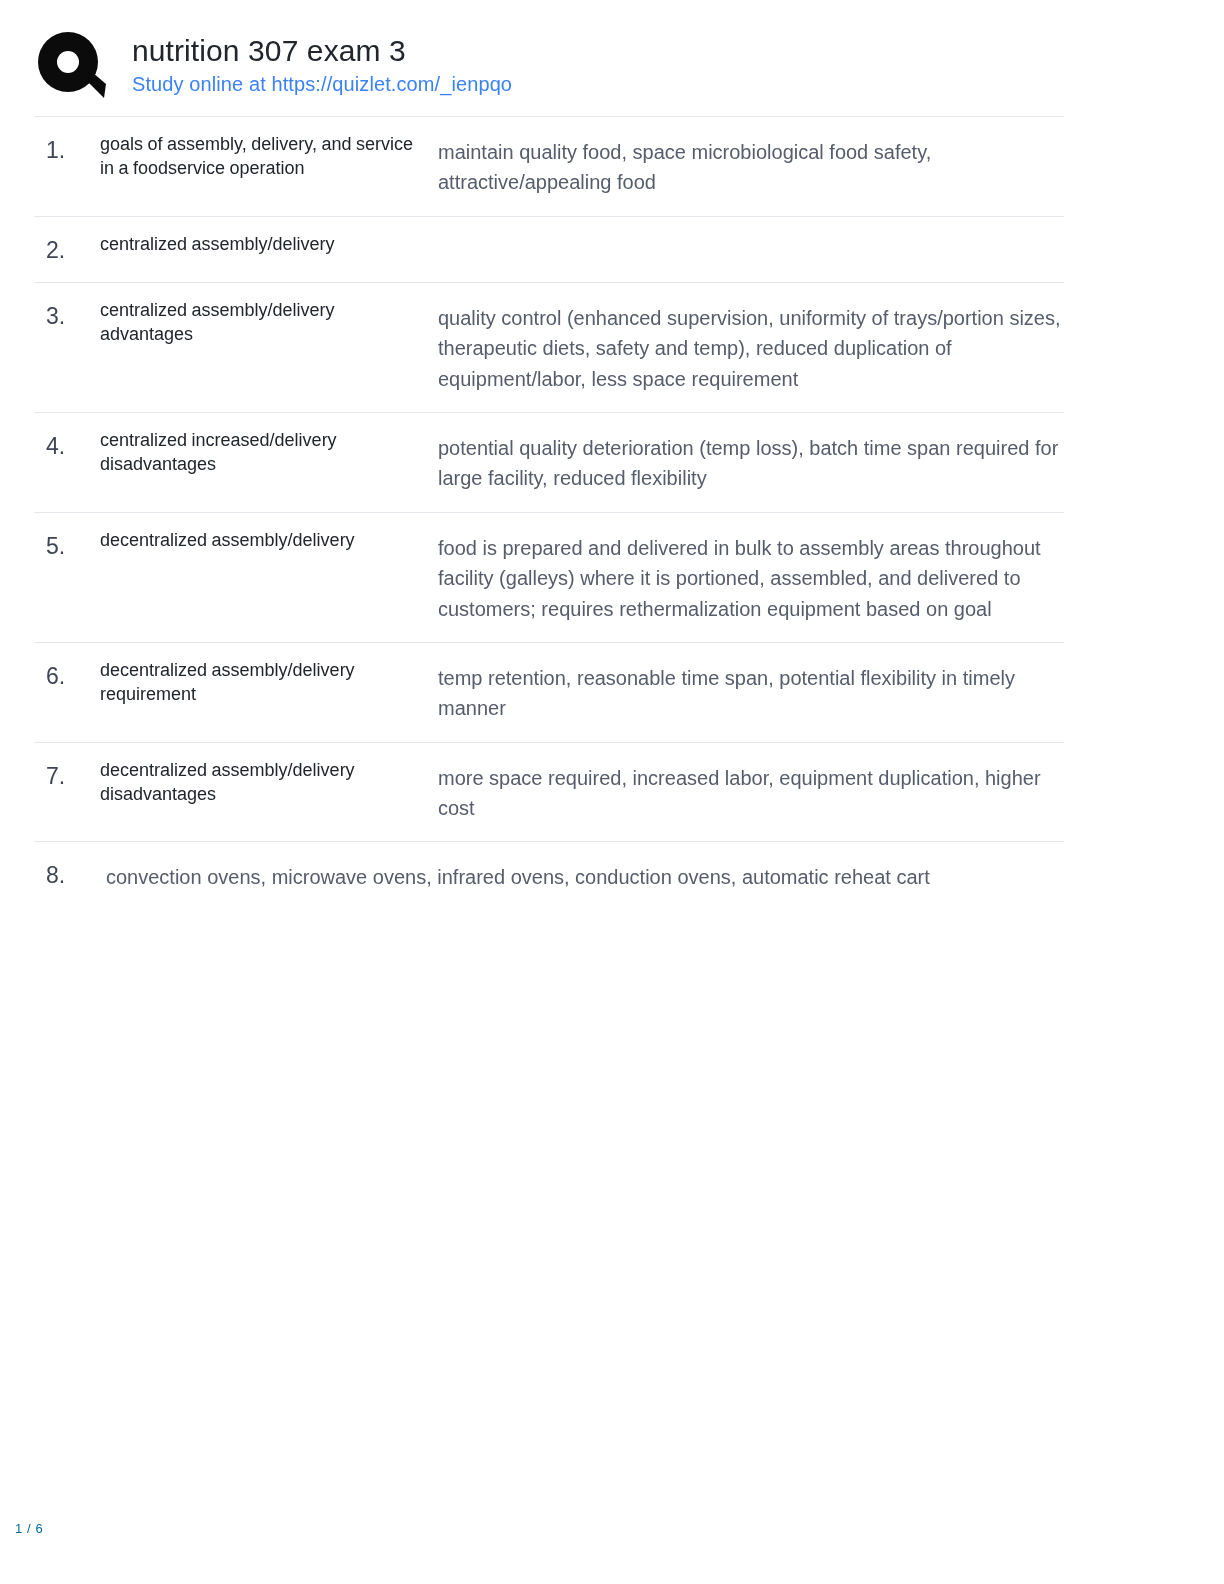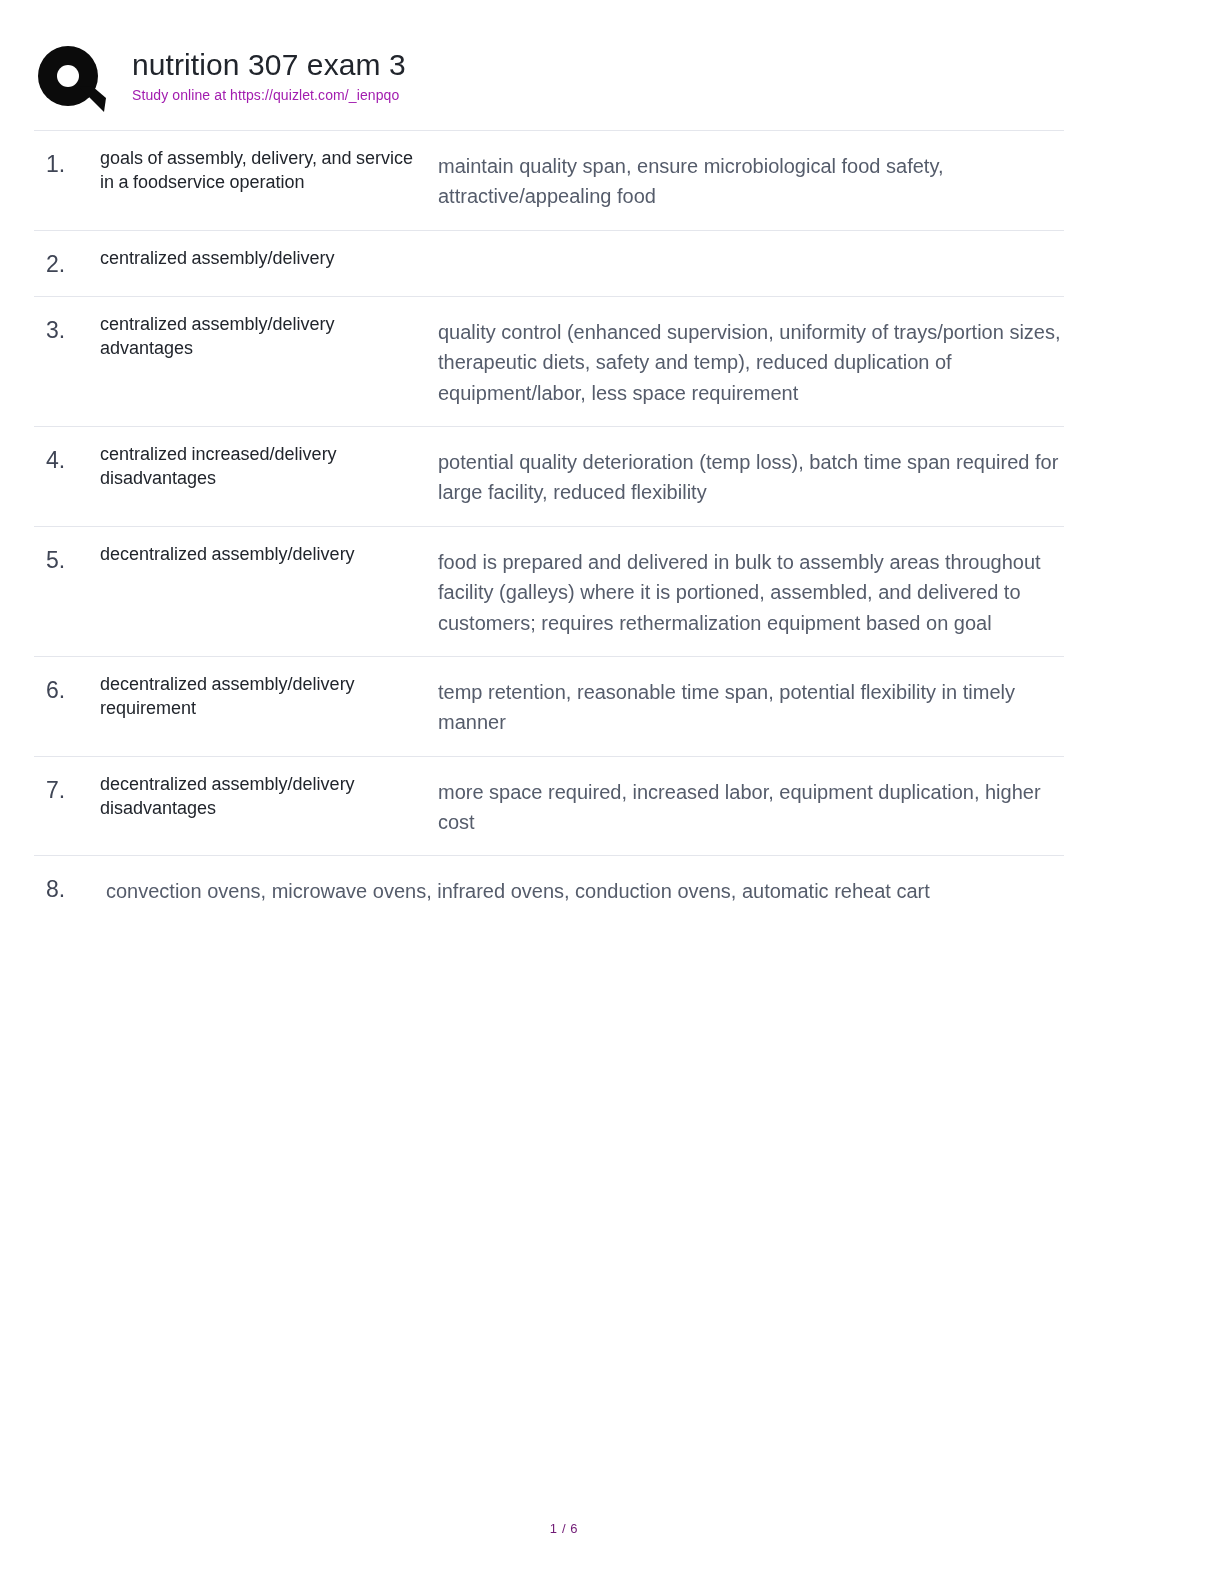--- a/index.html
+++ b/index.html
@@ -12,21 +12,21 @@
     height: 1584px;
     font-family: "Liberation Sans", sans-serif;
     color: #2e3856;
     position: relative;
     overflow: hidden;
   }
   .page {
     width: 1128px;
     height: 1584px;
     box-sizing: border-box;
-    padding: 40px 56px 0 28px;
+    padding: 26px 56px 0 28px;
     position: relative;
     border-radius: 27px;
   }
 
   
   .header {
     display: flex;
     align-items: flex-start;
     padding-left: 6px;
     margin-bottom: 12px;
@@ -45,22 +45,22 @@
   }
   .doc-title {
     font-size: 30px;
     font-weight: 400;
     color: #21252c;
     letter-spacing: 0.1px;
     line-height: 1.1;
     margin: 0 0 6px 0;
   }
   .doc-sub {
-    font-size: 14px;
-    color: #a21caf;
+    font-size: 20px;
+    color: #3b82f6;
     margin: 0;
     letter-spacing: 0.1px;
   }
 
   
   .cards {
     border-top: 1px solid #e4e6ec;
     margin: 0 8px 0 6px;
   }
   .card-row {
@@ -95,26 +95,25 @@
     line-height: 1.52;
     color: #555c6b;
     padding-left: 6px;
     padding-top: 4px;
     box-sizing: border-box;
   }
 
   
   .footer {
     position: absolute;
-    left: 0;
+    left: 15px;
     right: 0;
     bottom: 48px;
-    text-align: center;
     font-size: 13px;
-    color: #701a75;
+    color: #0369a1;
     letter-spacing: 0.6px;
   }
 </style>
 </head>
 <body>
 
 <div class="page">
 
   <div class="header">
     <div class="logo">
@@ -128,21 +127,21 @@
       <h1 class="doc-title">nutrition 307 exam 3</h1>
       <p class="doc-sub">Study online at https://quizlet.com/_ienpqo</p>
     </div>
   </div>
 
   <div class="cards">
 
     <div class="card-row">
       <div class="card-num">1.</div>
       <div class="card-term">goals of assembly, delivery, and service in a foodservice operation</div>
-      <div class="card-def">maintain quality span, ensure microbiological food safety, attractive/appealing food</div>
+      <div class="card-def">maintain quality food, space microbiological food safety, attractive/appealing food</div>
     </div>
 
     <div class="card-row">
       <div class="card-num">2.</div>
       <div class="card-term">centralized assembly/delivery</div>
     </div>
 
     <div class="card-row">
       <div class="card-num">3.</div>
       <div class="card-term">centralized assembly/delivery advantages</div>

